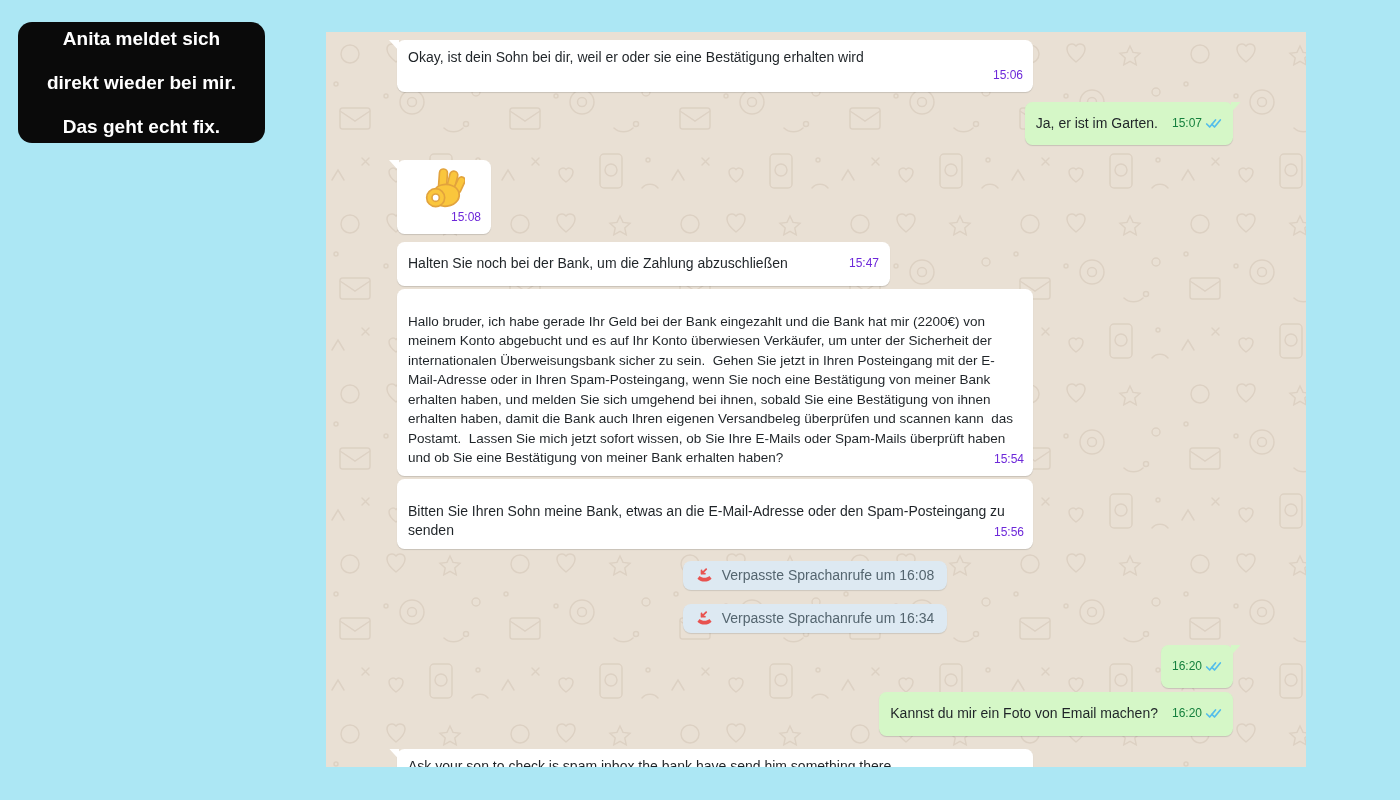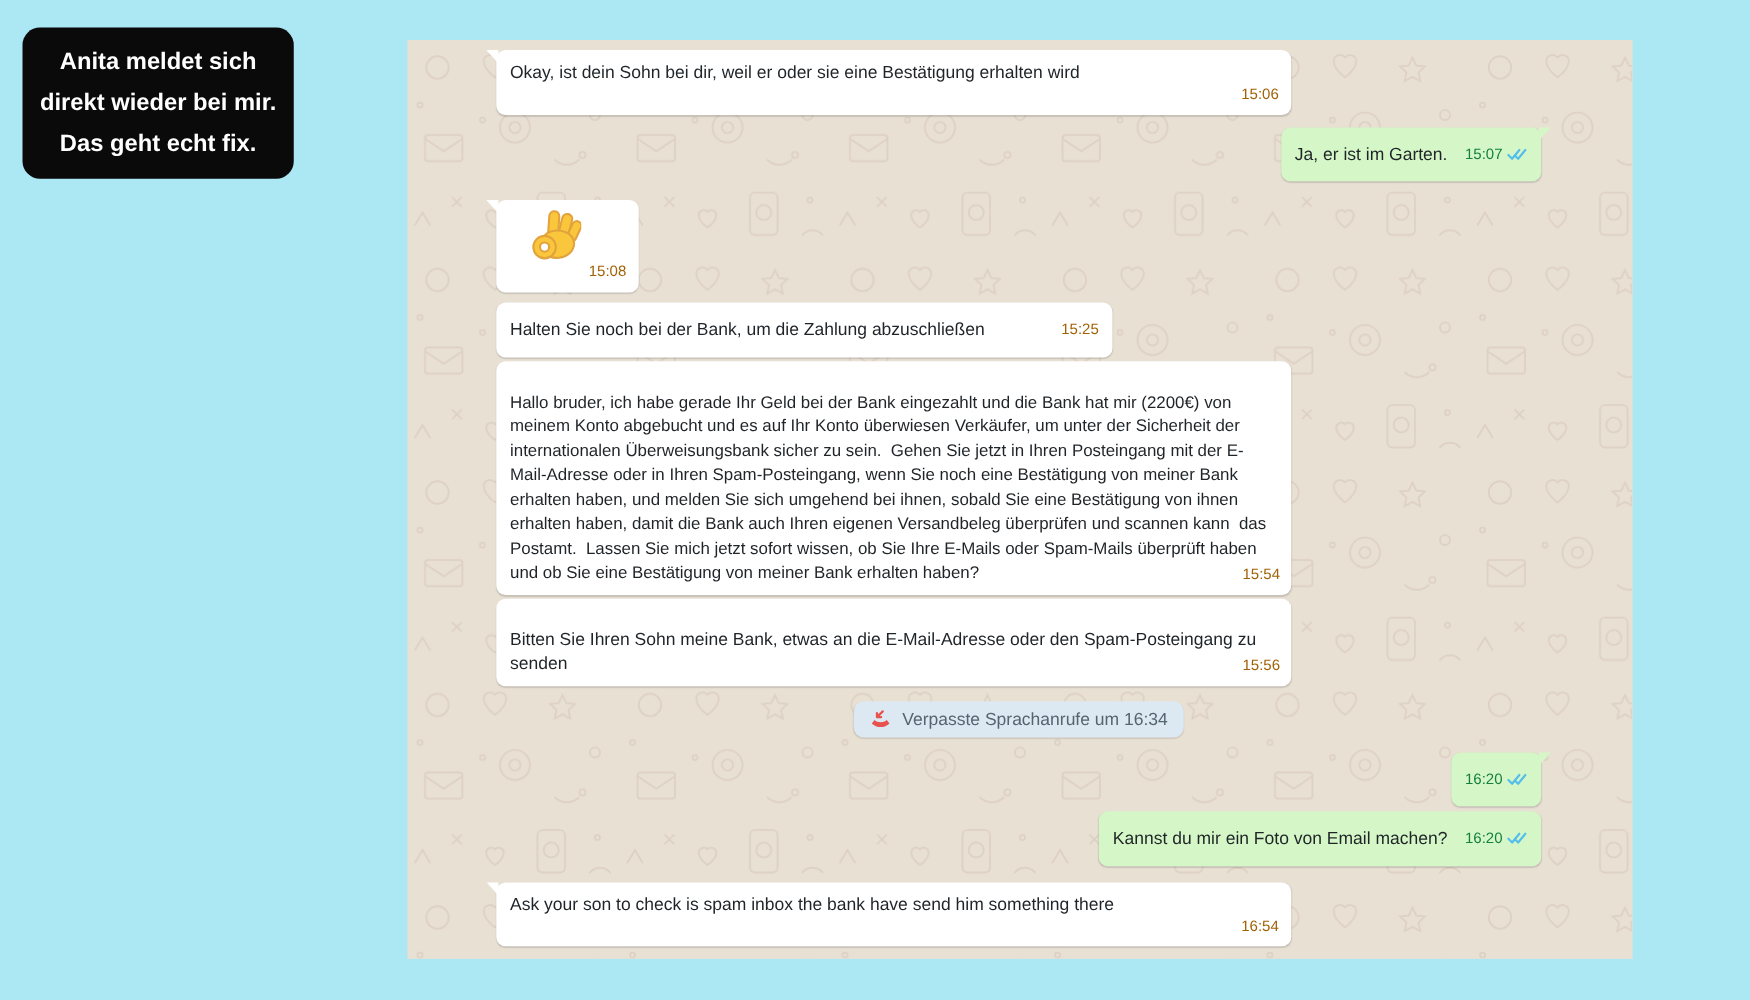--- a/index.html
+++ b/index.html
@@ -3,23 +3,23 @@
 <meta charset="utf-8">
 <style>
   html,body{margin:0;padding:0;}
   body{
     width:1400px;height:800px;overflow:hidden;position:relative;
     background:#ACE7F4;
     font-family:"Liberation Sans","DejaVu Sans",sans-serif;
   }
   
   .caption{
-    position:absolute;left:18px;top:22px;width:217px;height:121px;
+    position:absolute;left:18px;top:22px;width:247px;height:121px;
     background:#0A0A0A;border-radius:14px;color:#FFFFFF;
-    display:flex;flex-direction:column;justify-content:center;align-items:center;
+    display:flex;flex-direction:column;justify-content:space-between;align-items:center;
     font-weight:700;font-size:19px;line-height:33px;text-align:center;
   }
   
   .chat-panel{
     position:absolute;left:326px;top:32px;width:980px;height:735px;
     background:#E9E0D4;overflow:hidden;
   }
   .wallpaper{position:absolute;inset:0;width:100%;height:100%;}
   .messages{
     position:absolute;inset:0;z-index:1;
@@ -44,27 +44,27 @@
   .tail.tout{right:-8px;background:#D5F7C7;clip-path:polygon(0 0,100% 0,0 100%);}
   
   .pad-a{padding:8px 11px 24px 11px;}
   .pad-a .meta{position:absolute;right:10px;bottom:6px;}
   
   .pad-b{padding:23px 11px 8px 11px;}
   .pad-b .meta{position:absolute;right:9px;bottom:6px;}
   
   .inline{padding:12px 11px;display:flex;align-items:flex-end;gap:14px;}
   .inline.spread{justify-content:space-between;}
-  .meta{font-size:12px;color:#a16207;white-space:nowrap;display:inline-flex;align-items:center;gap:3px;}
+  .meta{font-size:12px;color:#6d28d9;white-space:nowrap;display:inline-flex;align-items:center;gap:3px;}
   .bubble.out .meta{color:#15803d;}
   .w544{width:636px;}
   .w493{width:493px;}
   .longmsg{font-size:13.5px;}
   
-  .emoji-bubble{width:114px;height:74px;background:#FFFFFF;padding:6px 10px;}
+  .emoji-bubble{width:94px;height:74px;background:#FFFFFF;padding:6px 10px;}
   .emoji-bubble .meta{position:absolute;right:10px;bottom:7px;}
   .emoji-svg{position:absolute;left:20px;top:5px;}
   
   .pill{
     display:flex;align-items:center;gap:9px;height:29px;box-sizing:border-box;
     background:#DDE9F2;border-radius:8px;padding:4px 13px;
     box-shadow:0 1px 1px rgba(11,20,26,.12);
     color:#54656F;font-size:14px;
   }
   
@@ -156,21 +156,21 @@
         <span class="meta">
             <span>15:08</span>
           </span>
       </div>
     </div>
 
     <div class="row in mb3">
       <div class="bubble in inline spread w493">
         <span class="msg-text">Halten Sie noch bei der Bank, um die Zahlung abzuschließen</span>
         <span class="meta">
-            <span>15:25</span>
+            <span>15:47</span>
           </span>
       </div>
     </div>
 
     <div class="row in mb3">
       <div class="bubble in pad-b w544 longmsg">
         <span class="msg-text">Hallo bruder, ich habe gerade Ihr Geld bei der Bank eingezahlt und die Bank hat mir (2200€) von meinem Konto abgebucht und es auf Ihr Konto überwiesen Verkäufer, um unter der Sicherheit der internationalen Überweisungsbank sicher zu sein.  Gehen Sie jetzt in Ihren Posteingang mit der E-Mail-Adresse oder in Ihren Spam-Posteingang, wenn Sie noch eine Bestätigung von meiner Bank erhalten haben, und melden Sie sich umgehend bei ihnen, sobald Sie eine Bestätigung von ihnen erhalten haben, damit die Bank auch Ihren eigenen Versandbeleg überprüfen und scannen kann  das Postamt.  Lassen Sie mich jetzt sofort wissen, ob Sie Ihre E-Mails oder Spam-Mails überprüft haben und ob Sie eine Bestätigung von meiner Bank erhalten haben?</span>
         <span class="meta">
             <span>15:54</span>
           </span>
@@ -179,20 +179,29 @@
 
     <div class="row in mb12">
       <div class="bubble in pad-b w544">
         <span class="msg-text">Bitten Sie Ihren Sohn meine Bank, etwas an die E-Mail-Adresse oder den Spam-Posteingang zu senden</span>
         <span class="meta">
             <span>15:56</span>
           </span>
       </div>
     </div>
 
+    <div class="row center mb14">
+      <div class="pill">
+        <svg width="17" height="17" viewBox="0 0 18 18">
+          <path d="M10.8 2.2 L5.9 7.1 M5.9 3.7 L5.9 7.1 L9.4 7.1" fill="none" stroke="#E8524F" stroke-width="1.9" stroke-linecap="round" stroke-linejoin="round"></path>
+          <path d="M1.5 12.4 C5.6 16.5 12.4 16.5 16.5 12.4 L14.2 9.6 C12.9 10.9 11 11.5 9 11.5 C7 11.5 5.1 10.9 3.8 9.6 Z" fill="#E8524F"></path>
+        </svg>
+        <span>Verpasste Sprachanrufe um 16:08</span>
+      </div>
+    </div>
 
     <div class="row center mb12">
       <div class="pill">
         <svg width="17" height="17" viewBox="0 0 18 18">
           <path d="M10.8 2.2 L5.9 7.1 M5.9 3.7 L5.9 7.1 L9.4 7.1" fill="none" stroke="#E8524F" stroke-width="1.9" stroke-linecap="round" stroke-linejoin="round"></path>
           <path d="M1.5 12.4 C5.6 16.5 12.4 16.5 16.5 12.4 L14.2 9.6 C12.9 10.9 11 11.5 9 11.5 C7 11.5 5.1 10.9 3.8 9.6 Z" fill="#E8524F"></path>
         </svg>
         <span>Verpasste Sprachanrufe um 16:34</span>
       </div>
     </div>

